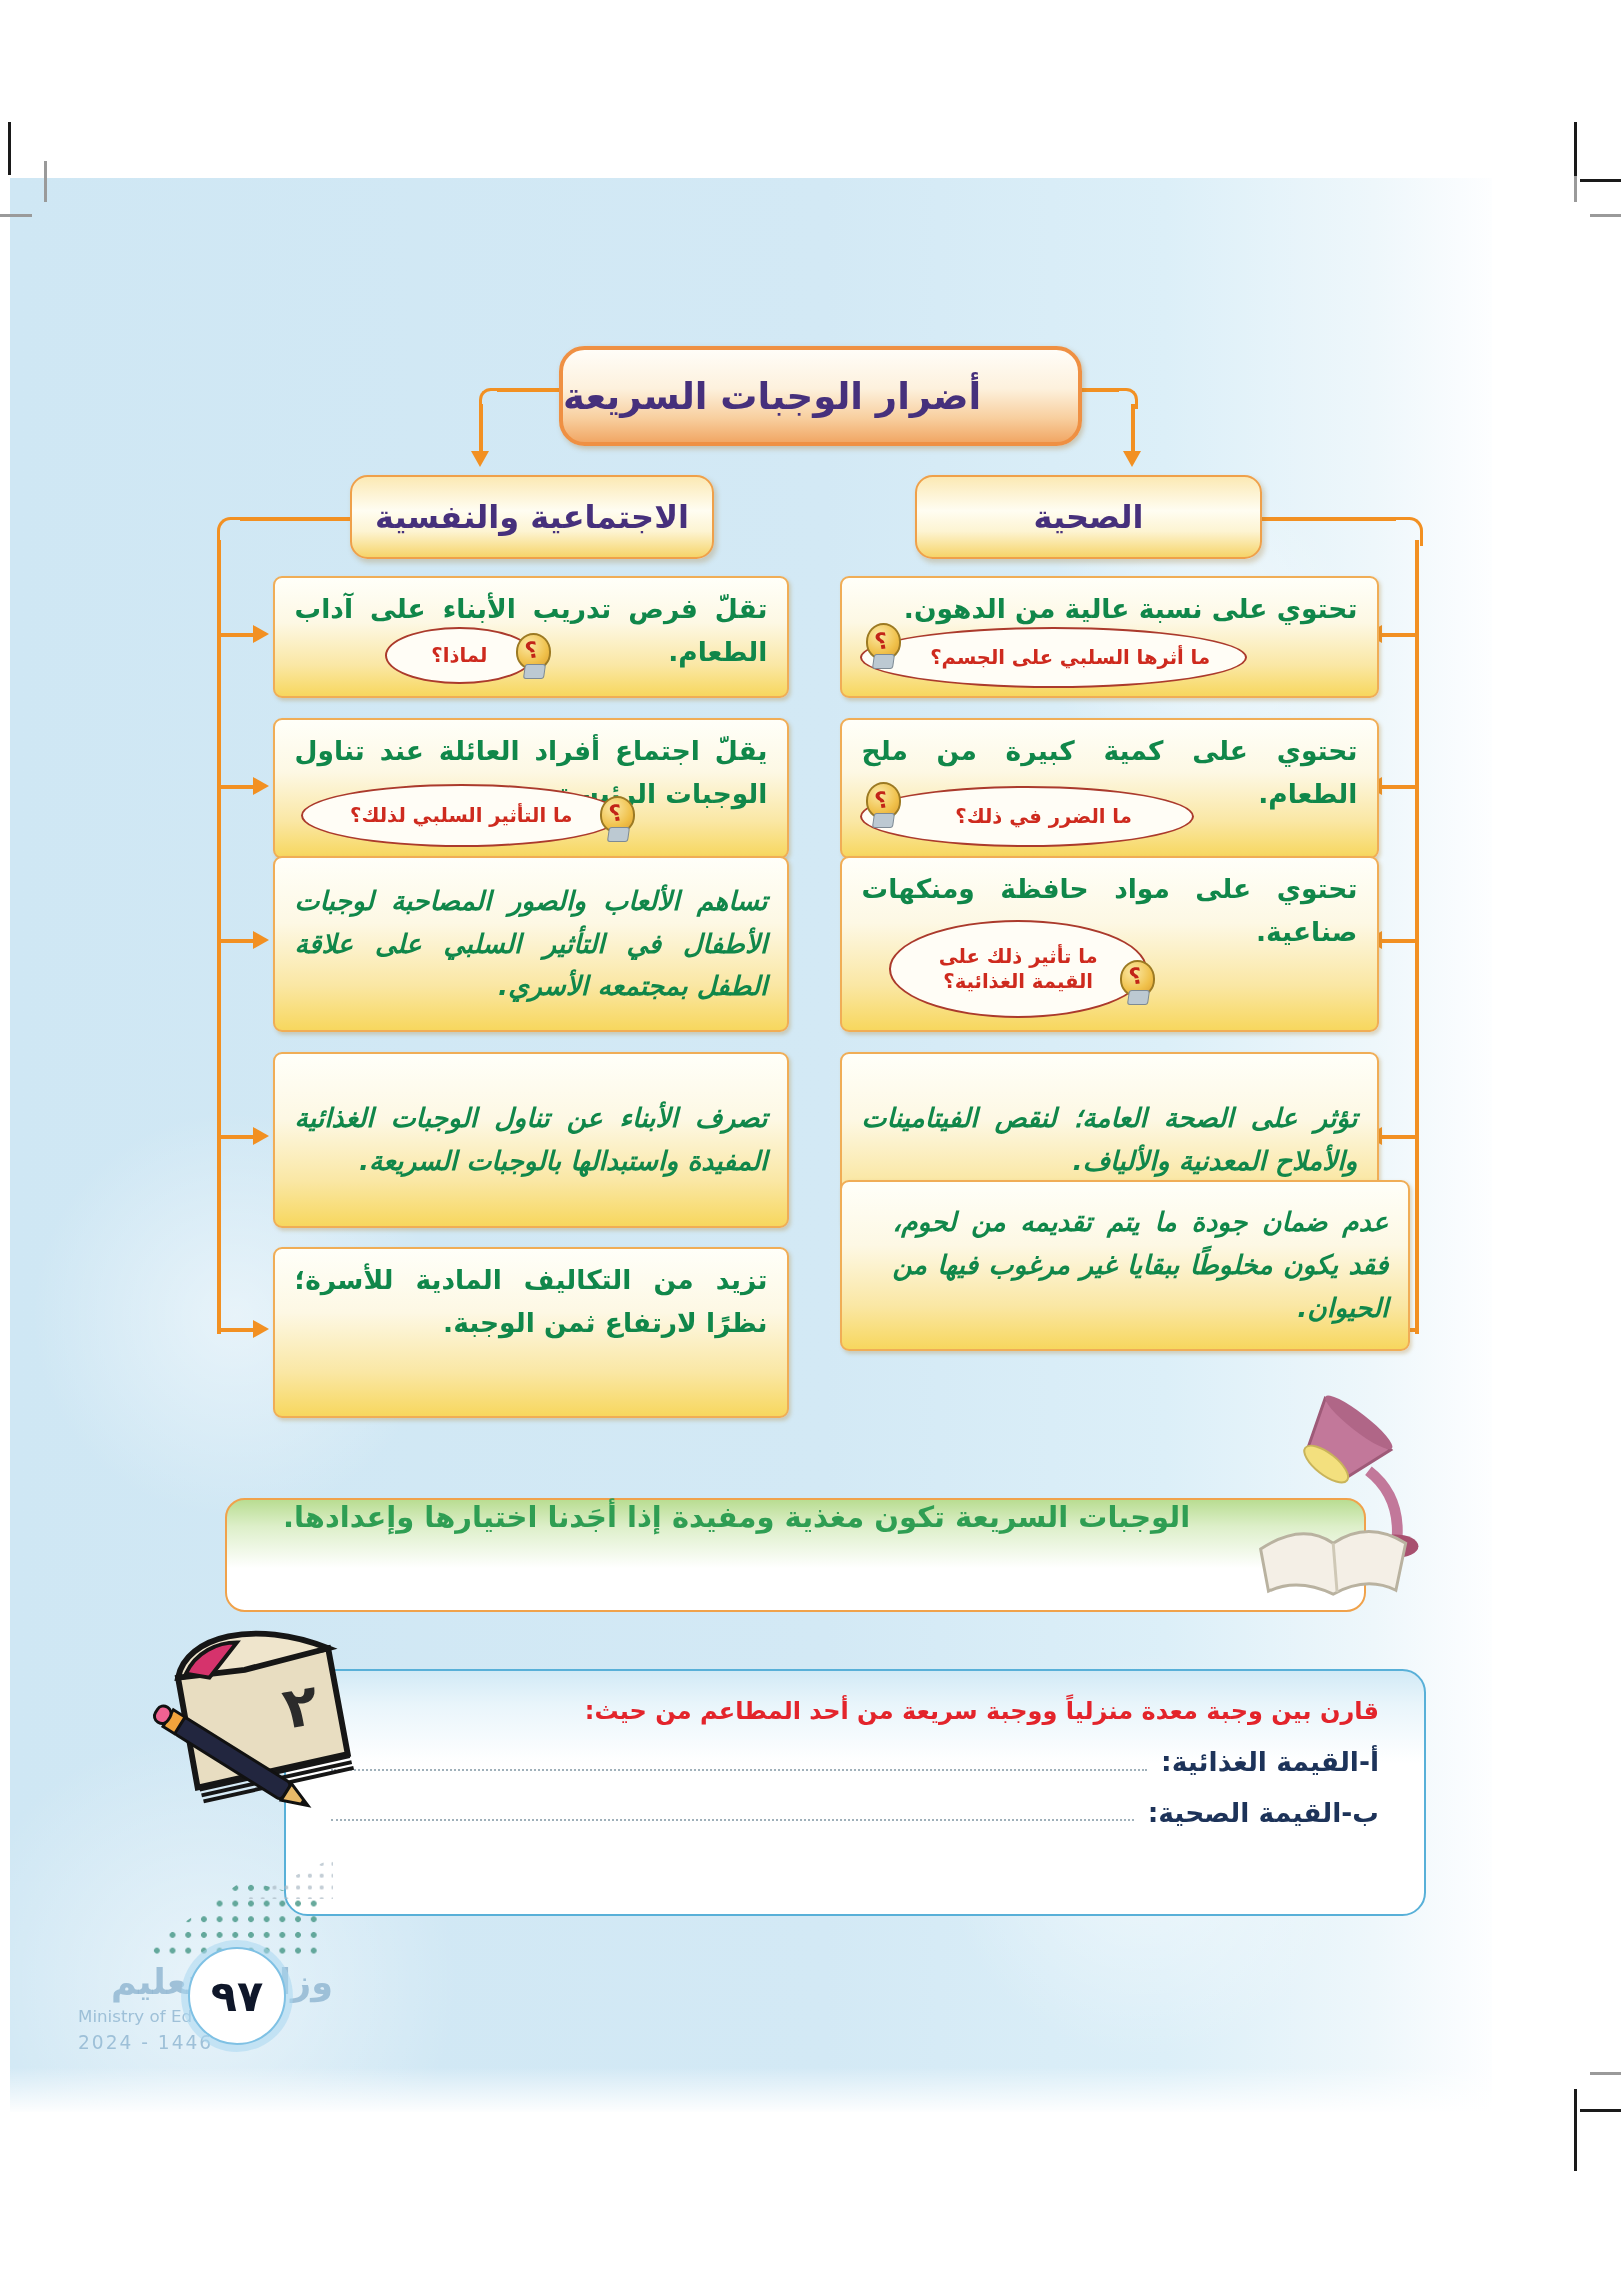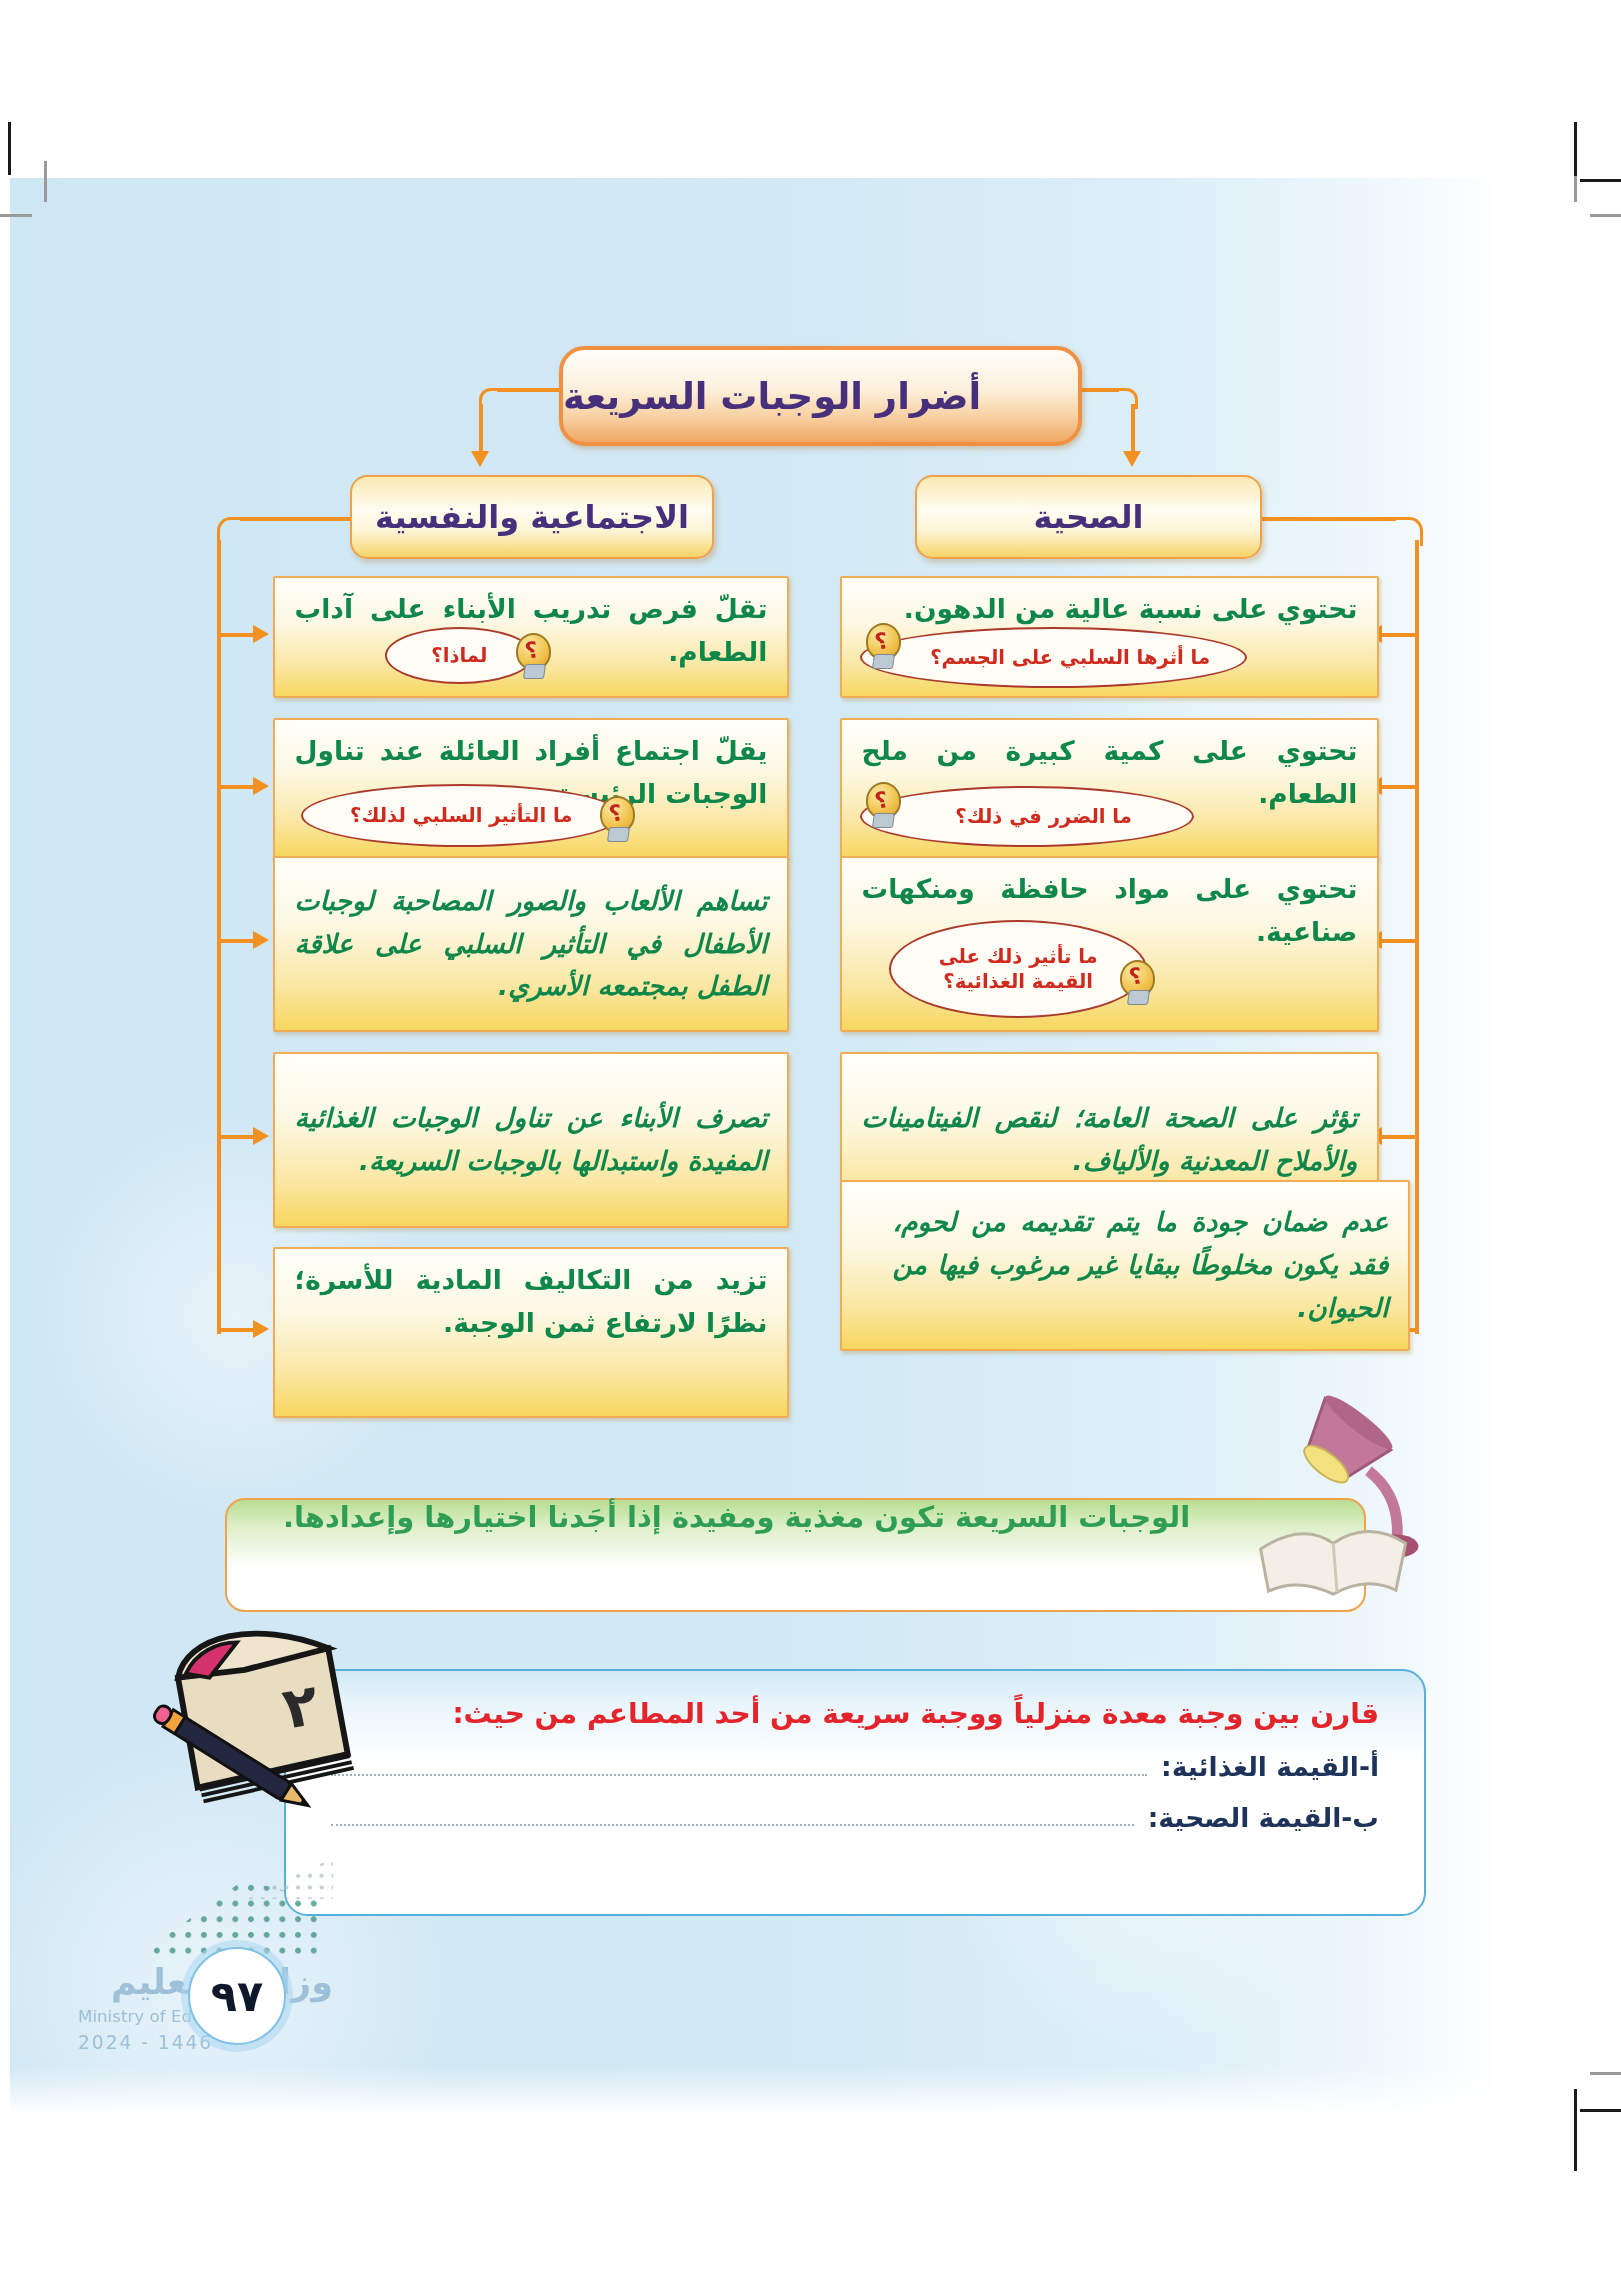--- a/index.html
+++ b/index.html
@@ -33,21 +33,21 @@
   }
   .title-box span{color:#46307c;font-size:37px;font-weight:bold;}
   .hdr{
     border:2px solid #efa04a;border-radius:17.6px;
     background:linear-gradient(180deg,#fbe9b4 0%,#fffdf2 42%,#fdf4d2 68%,#f6d469 100%);
     display:flex;align-items:center;justify-content:center;
     box-shadow:2.9px 3.9px 4.9px rgba(170,130,60,.3);
   }
   .hdr span{color:#46307c;font-size:32px;font-weight:bold;}
   .ibox{
-    border:2px solid #f0ad56;border-radius:2px;
+    border:2px solid #f0ad56;border-radius:9px;
     background:linear-gradient(180deg,#fffff9 0%,#fdf8e4 38%,#fae7a4 74%,#f7d75e 100%);
     box-shadow:2px 2.9px 3.9px rgba(175,135,60,.3);
   }
   .box-text{
     direction:rtl;text-align:justify;text-align-last:right;color:#10874a;
     font-size:26.5px;font-weight:bold;line-height:1.62;padding:9.8px 19.6px 5.9px 19.6px;
   }
   .vcenter{display:flex;align-items:center;}
   .vcenter .box-text{width:100%;padding-top:3.9px;padding-bottom:3.9px;font-style:italic;}
 
@@ -84,21 +84,21 @@
     display:flex;align-items:flex-start;justify-content:center;
   }
   .note-box span{color:#2f9e53;font-size:29px;font-weight:bold;direction:rtl;padding-left:29px;padding-right:147px;}
 
   
   .activity{
     left:284px;top:1669px;width:1142px;height:247px;border:2.9px solid #58b0d8;border-radius:23.5px;
     background:linear-gradient(180deg,#d2eaf6 0%,#e9f5fb 14%,#ffffff 38%);
     box-sizing:border-box;padding:25.5px 45px 15.7px 39px;direction:rtl;
   }
-  .activity-prompt{color:#e3242b;font-size:28px;font-weight:bold;margin-bottom:17.6px;}
+  .activity-prompt{color:#e3242b;font-size:24px;font-weight:bold;margin-bottom:17.6px;}
   .activity-row{display:flex;align-items:flex-end;color:#1d3359;font-size:26.5px;font-weight:bold;margin-top:14.7px;}
   .activity-row .dotline{flex:1;border-bottom:2px dotted #9fb0ba;margin:0 13.7px 6.9px 5.9px;height:1em;}
 
   
   .ministry{left:78px;top:1962px;color:rgba(141,180,207,.8);direction:rtl;text-align:right;width:255px;}
   .ministry .l1{font-size:35px;font-weight:bold;letter-spacing:1px;}
   .ministry .l2{font-size:16.7px;direction:ltr;text-align:left;margin-top:3.9px;}
   .ministry .l3{font-size:18.6px;direction:ltr;text-align:left;margin-top:5.9px;letter-spacing:2px;}
   .page-circle{
     left:188px;top:1947px;width:94px;height:94px;border-radius:50%;background:#ffffff;

